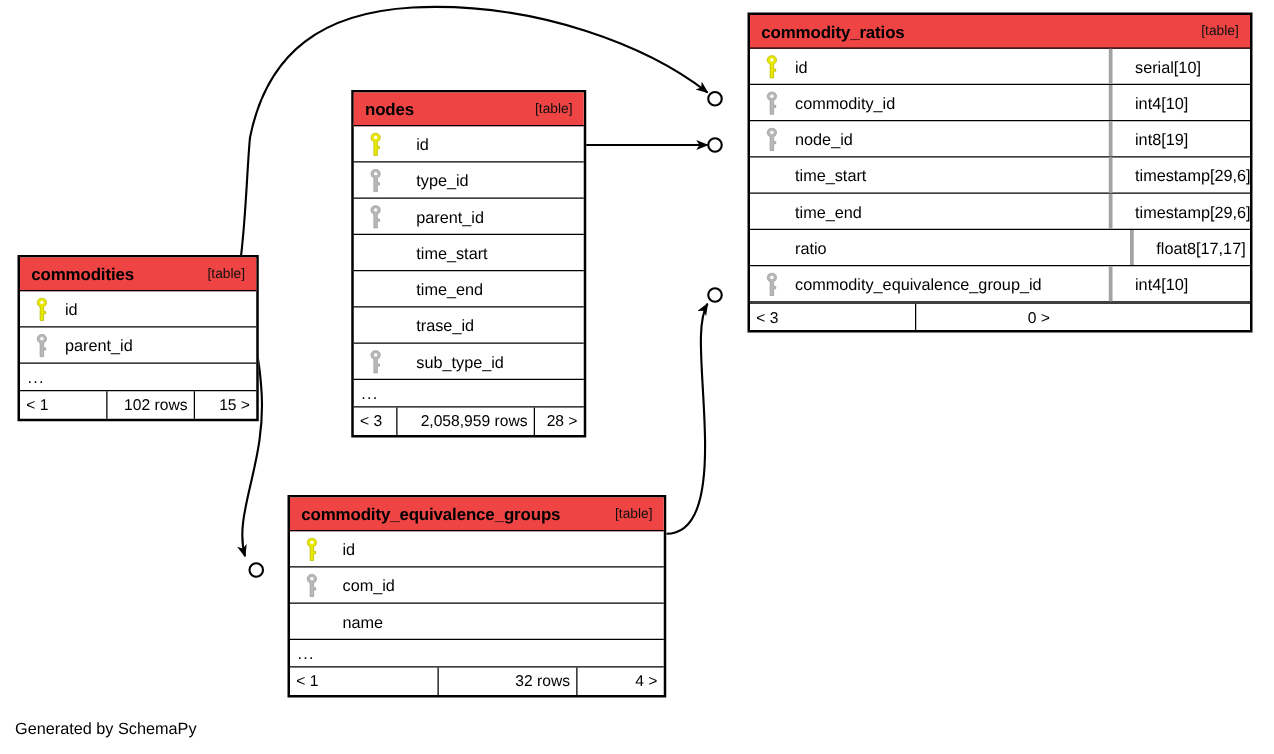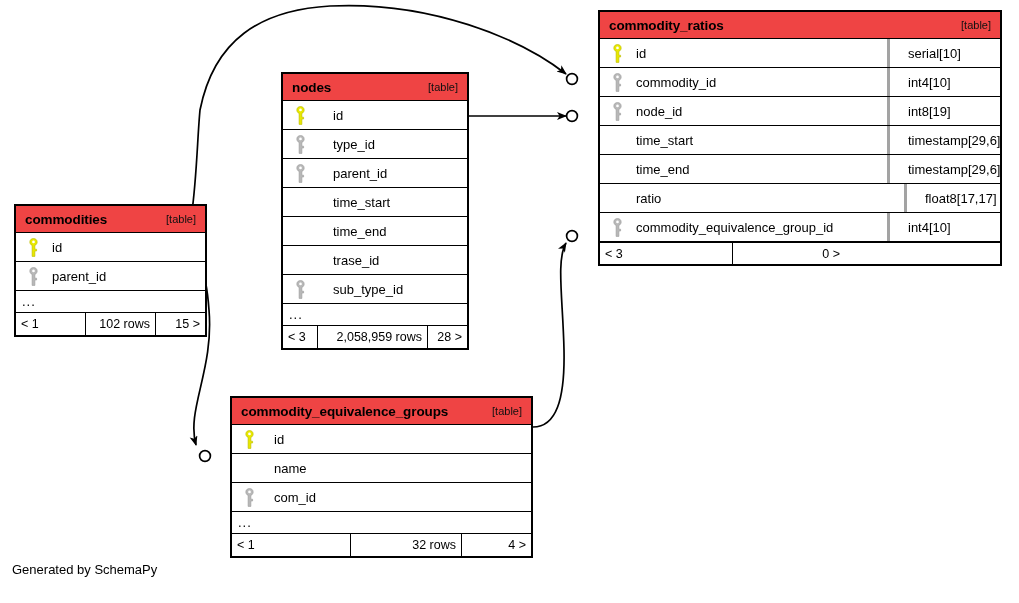--- a/index.html
+++ b/index.html
@@ -379,40 +379,40 @@
             <path d="M5.5 0.5 C7.7 0.5 9.2 2.0 9.2 4.0 C9.2 5.6 8.2 6.9 6.9 7.4 L6.9 11.2 L8.6 11.2 L8.6 13.0 L6.9 13.0 L6.9 18.4 L4.1 18.4 L4.1 7.4 C2.8 6.9 1.8 5.6 1.8 4.0 C1.8 2.0 3.3 0.5 5.5 0.5 Z" fill="#e8e800" stroke="#b8b800" stroke-width="0.6"></path>
             <circle cx="5.5" cy="3.9" r="1.35" fill="#ffffff"></circle>
           </svg>
         </span>
         <span class="col-label" style="padding-left:14px;">id</span>
       </div>
     </div>
 
     <div class="col-row">
       <div class="col-left">
+        <span class="col-keycell">
+          <svg class="key-icon" width="11" height="19" viewBox="0 0 11 19">
+            <path d="M5.5 0.5 C7.7 0.5 9.2 2.0 9.2 4.0 C9.2 5.6 8.2 6.9 6.9 7.4 L6.9 11.2 L8.6 11.2 L8.6 13.0 L6.9 13.0 L6.9 18.4 L4.1 18.4 L4.1 7.4 C2.8 6.9 1.8 5.6 1.8 4.0 C1.8 2.0 3.3 0.5 5.5 0.5 Z" fill="#b8b8b8" stroke="#9a9a9a" stroke-width="0.6"></path>
+            <circle cx="5.5" cy="3.9" r="1.35" fill="#ffffff"></circle>
+          </svg>
+        </span>
+        <span class="col-label" style="padding-left:14px;">com_id</span>
+      </div>
+    </div>
+
+    <div class="col-row">
+      <div class="col-left">
         <span class="col-keycell"></span>
         <span class="col-label" style="padding-left:14px;">name</span>
-      </div>
-    </div>
-
-    <div class="col-row">
-      <div class="col-left">
-        <span class="col-keycell">
-          <svg class="key-icon" width="11" height="19" viewBox="0 0 11 19">
-            <path d="M5.5 0.5 C7.7 0.5 9.2 2.0 9.2 4.0 C9.2 5.6 8.2 6.9 6.9 7.4 L6.9 11.2 L8.6 11.2 L8.6 13.0 L6.9 13.0 L6.9 18.4 L4.1 18.4 L4.1 7.4 C2.8 6.9 1.8 5.6 1.8 4.0 C1.8 2.0 3.3 0.5 5.5 0.5 Z" fill="#b8b8b8" stroke="#9a9a9a" stroke-width="0.6"></path>
-            <circle cx="5.5" cy="3.9" r="1.35" fill="#ffffff"></circle>
-          </svg>
-        </span>
-        <span class="col-label" style="padding-left:14px;">com_id</span>
       </div>
     </div>
 
     <div class="ellipsis-row">...</div>
     <div class="footer-row">
       <div class="footer-cell fc-left" style="width:118px;">&lt; 1</div>
       <div class="footer-cell fc-mid" style="flex:1 1 auto;">32 rows</div>
       <div class="footer-cell fc-right" style="width:70px;">4 &gt;</div>
     </div>
   </div>
 
-  <div class="credit" style="left:12px; top:562px;">Generated by SchemaPy</div>
+  <div class="credit" style="left:12px; top:575px;">Generated by SchemaPy</div>
 
 </div>
 
 </body></html>

